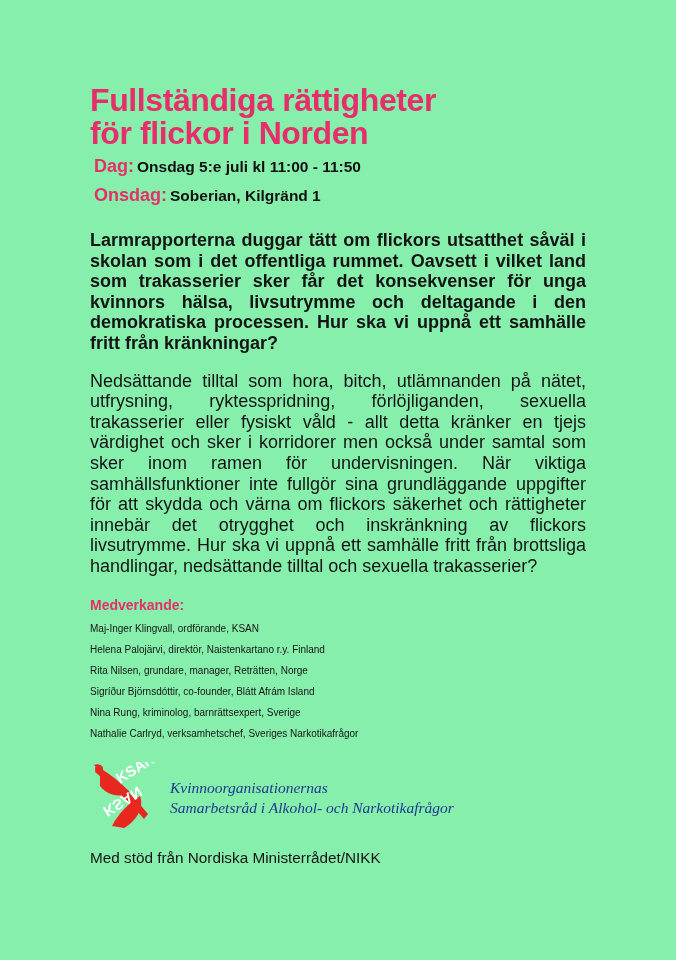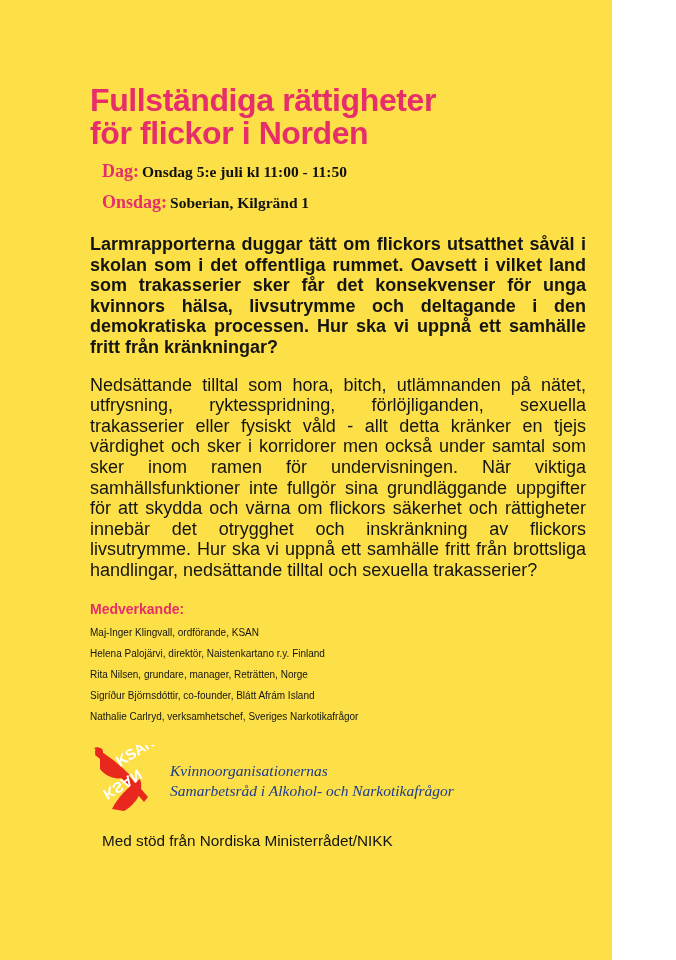--- a/index.html
+++ b/index.html
@@ -12,23 +12,23 @@
     width: 676px;
     height: 960px;
     overflow: hidden;
     font-family: "Liberation Sans", sans-serif;
     color: #111111;
     -webkit-font-smoothing: antialiased;
   }
 
   .poster {
     position: relative;
-    width: 612px;
+    width: 676px;
     height: 960px;
-    background: #fde047;
+    background: #86efac;
     box-sizing: border-box;
     padding: 84px 90px 0 90px;
   }
 
   .content {
     width: 496px;
   }
 
   
   .title {
@@ -38,25 +38,24 @@
     font-size: 32px;
     line-height: 33px;
     letter-spacing: -0.4px;
     margin: 0 0 4px 0;
     white-space: pre-line;
   }
 
   
   .meta-row {
     font-size: 17px;
-    line-height: 18px;
-    font-weight: bold;
-    margin: 12px;
+    line-height: 24px;
+    font-weight: bold;
+    margin: 4px;
     white-space: nowrap;
-    font-family: Liberation Serif, serif;
   }
   .meta-row .meta-label {
     color: #e62e6b;
     font-weight: bold;
     font-size: 18px;
   }
   .meta-row .meta-value {
     color: #111111;
     font-weight: bold;
     font-size: 15.5px;
@@ -127,21 +126,21 @@
   }
 
   
   .footer {
     margin-top: 14px;
   }
   .footer-support {
     font-size: 15.3px;
     line-height: 20px;
     color: #141414;
-    margin: 12px;
+    margin: 0;
   }
   .footer-links {
     font-size: 14.3px;
     line-height: 19px;
     font-style: italic;
     color: #141414;
     margin: 1px 0 0 0;
   }
 </style>
 </head>
@@ -166,20 +165,21 @@
       <p class="para">Nedsättande tilltal som hora, bitch, utlämnanden på nätet, utfrysning, ryktesspridning, förlöjliganden, sexuella trakasserier eller fysiskt våld - allt detta kränker en tjejs värdighet och sker i korridorer men också under samtal som sker inom ramen för undervisningen. När viktiga samhällsfunktioner inte fullgör sina grundläggande uppgifter för att skydda och värna om flickors säkerhet och rättigheter innebär det otrygghet och inskränkning av flickors livsutrymme. Hur ska vi uppnå ett samhälle fritt från brottsliga handlingar, nedsättande tilltal och sexuella trakasserier?</p>
     </div>
 
     <div class="participants">
       <h2 class="participants-heading">Medverkande:</h2>
       <ul class="participant-list">
         <li>Maj-Inger Klingvall, ordförande, KSAN</li>
         <li>Helena Palojärvi, direktör, Naistenkartano r.y. Finland</li>
         <li>Rita Nilsen, grundare, manager, Reträtten, Norge</li>
         <li>Sigríður Björnsdóttir, co-founder, Blátt Afrám Island</li>
+        <li>Nina Rung, kriminolog, barnrättsexpert, Sverige</li>
         <li>Nathalie Carlryd, verksamhetschef, Sveriges Narkotikafrågor</li>
       </ul>
     </div>
 
     <div class="logo-block">
       <div class="logo-mark">
         <svg width="74" height="72" viewBox="0 0 74 72" xmlns="http://www.w3.org/2000/svg">
           <g fill="#e8281e">
             <path d="M10 6 C20 12, 30 20, 40 30 C30 36, 18 34, 10 24 Z"></path>
             <path d="M22 64 C28 52, 38 42, 50 34 C54 44, 48 58, 34 66 Z"></path>

